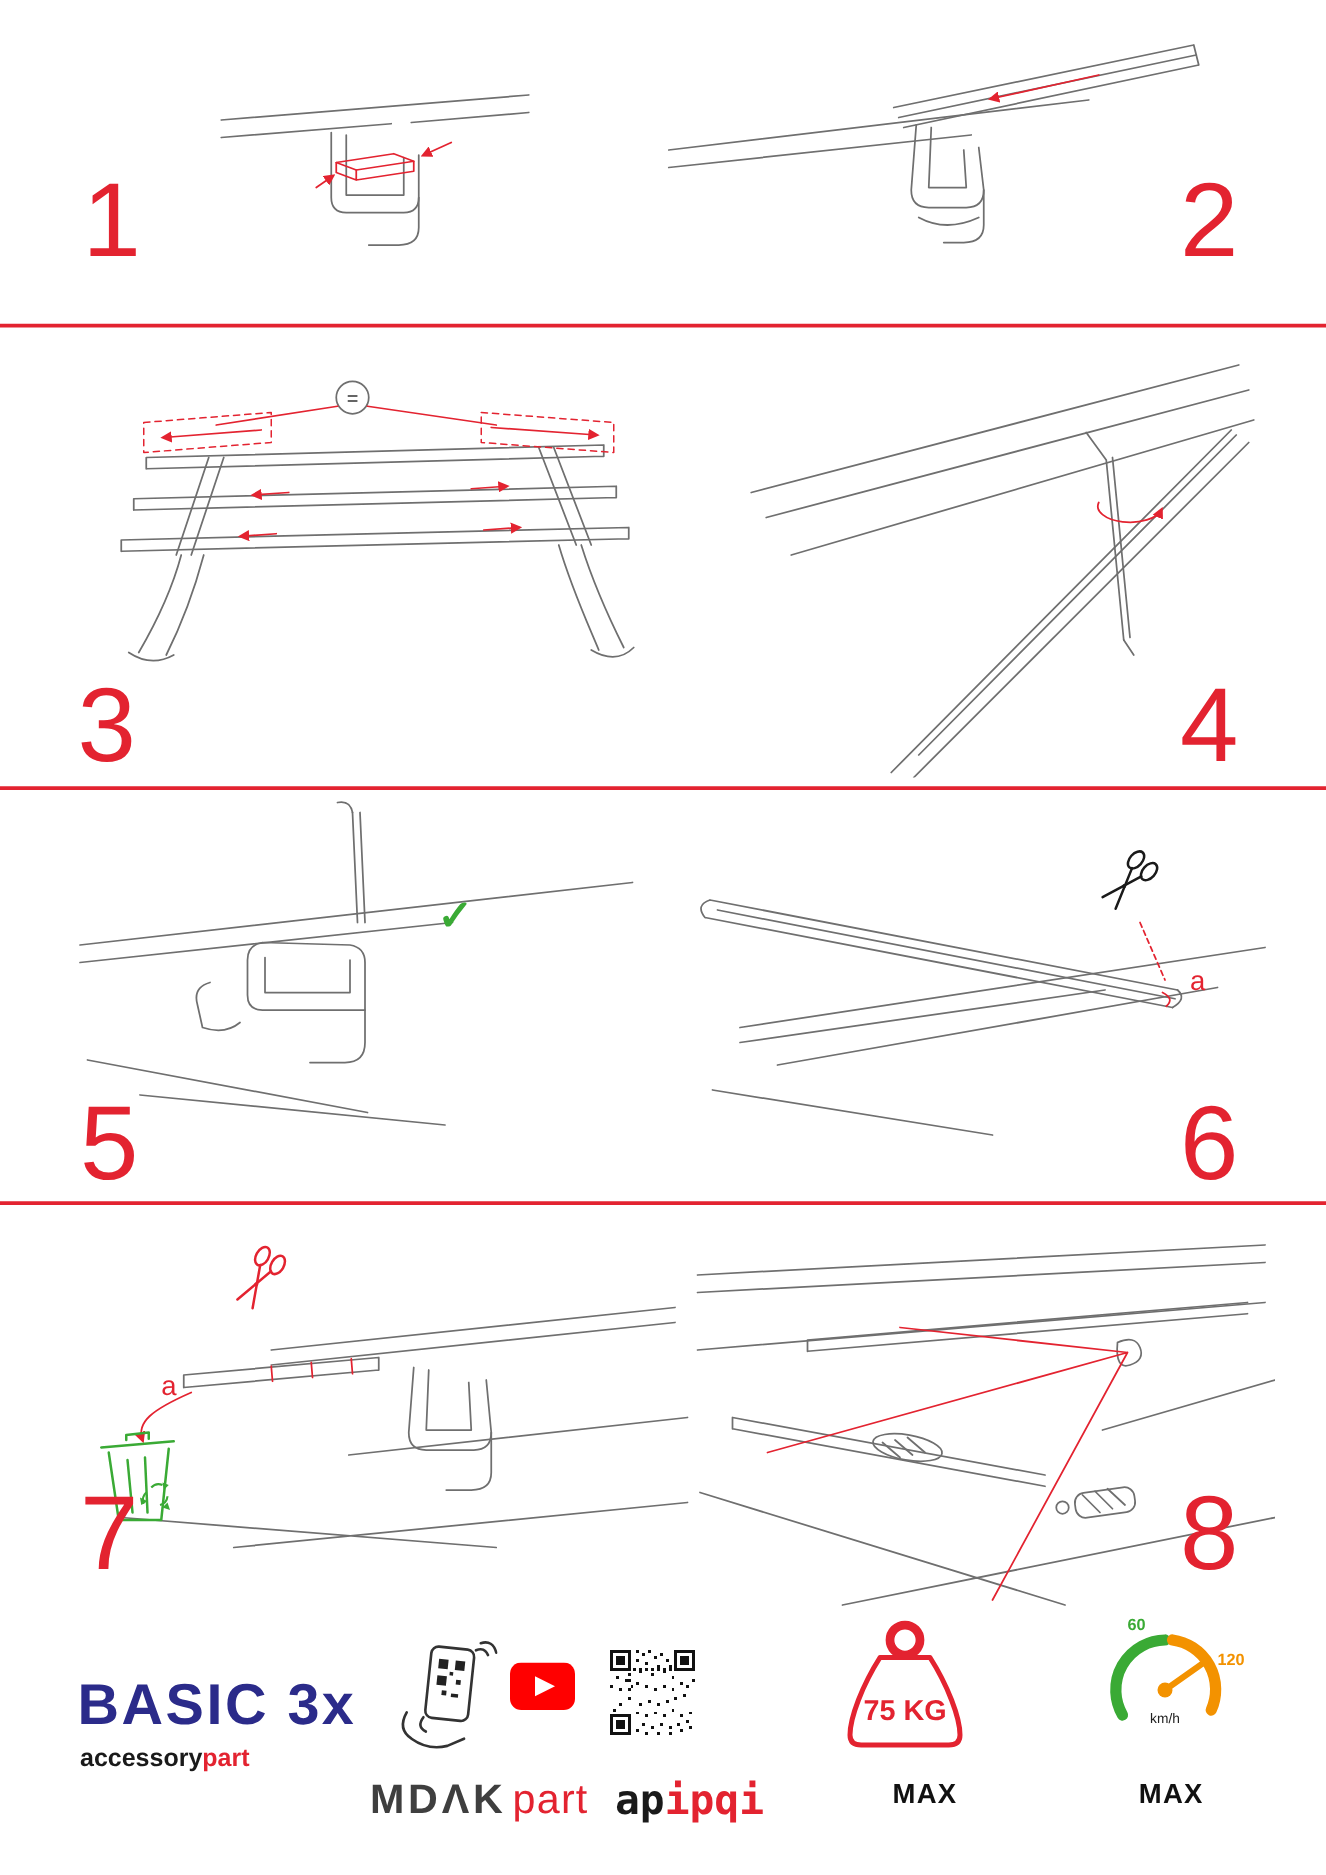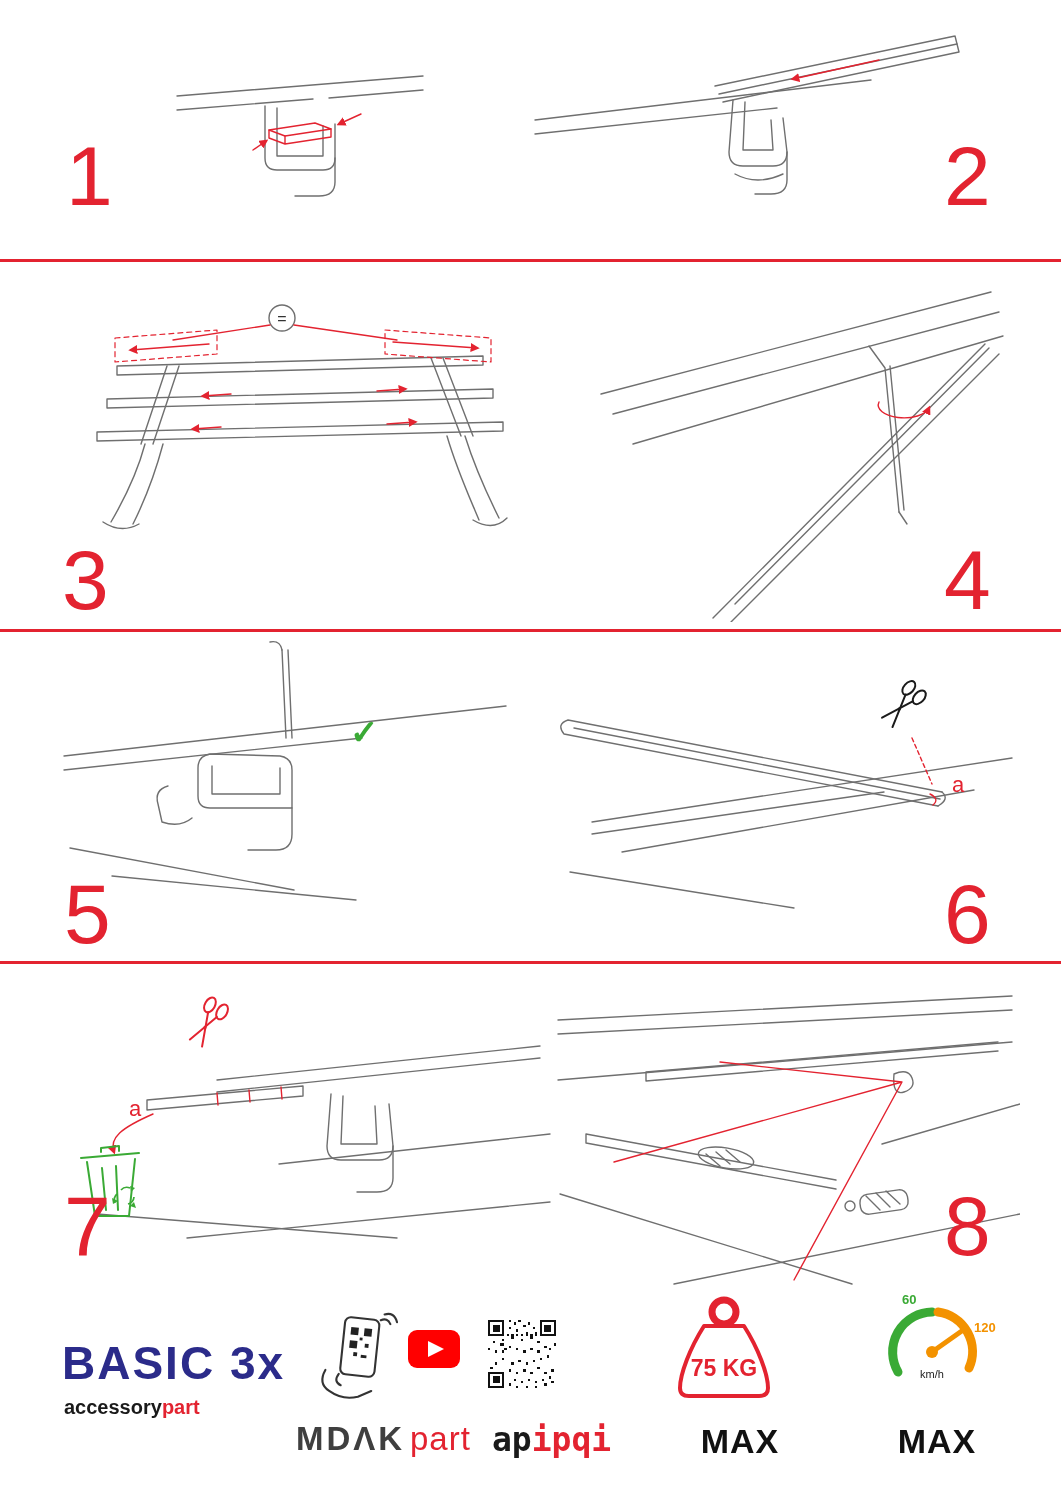--- a/index.html
+++ b/index.html
@@ -41,21 +41,21 @@
     font-size: 20px; font-weight: 700; color: #1a1a1a;
   }
   .partner {
     position: absolute; font-size: 33px; font-weight: 600;
     color: #3f3f3f; letter-spacing: 3px;
   }
   .mono { font-family: "DejaVu Sans Mono", monospace; letter-spacing: 0; font-weight: 700; color: #1a1a1a; }
   .red-text { color: #e32330; }
   .max-label {
     position: absolute; text-align: center;
-    font-size: 34px; font-weight: 700; color: #111; letter-spacing: 1px;
+    font-size: 22px; font-weight: 700; color: #111; letter-spacing: 1px;
   }
 </style>
 </head>
 <body>
 
 <div class="page">
 
   <svg width="0" height="0" style="position:absolute" aria-hidden="true">
     <defs>
       <marker id="arr" viewBox="0 0 10 10" refX="7" refY="5" markerWidth="6.5" markerHeight="6.5" orient="auto">

